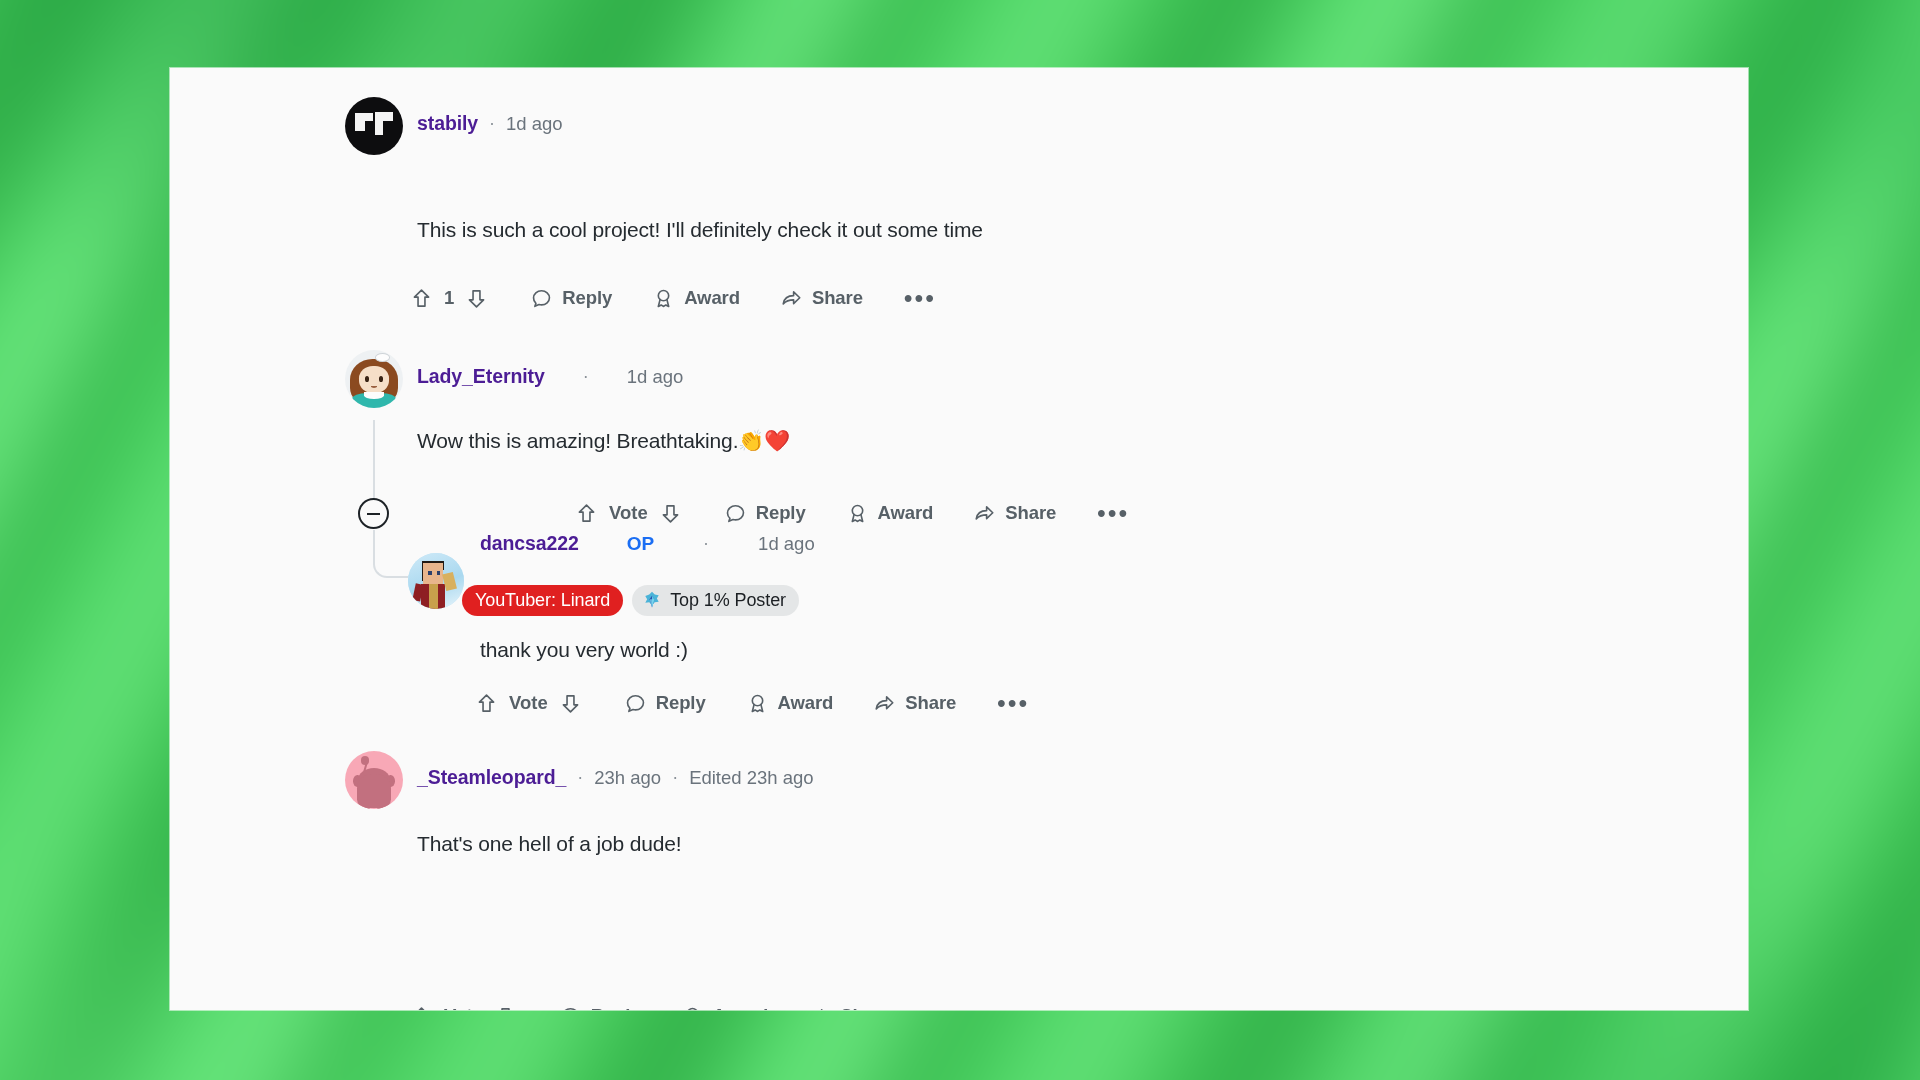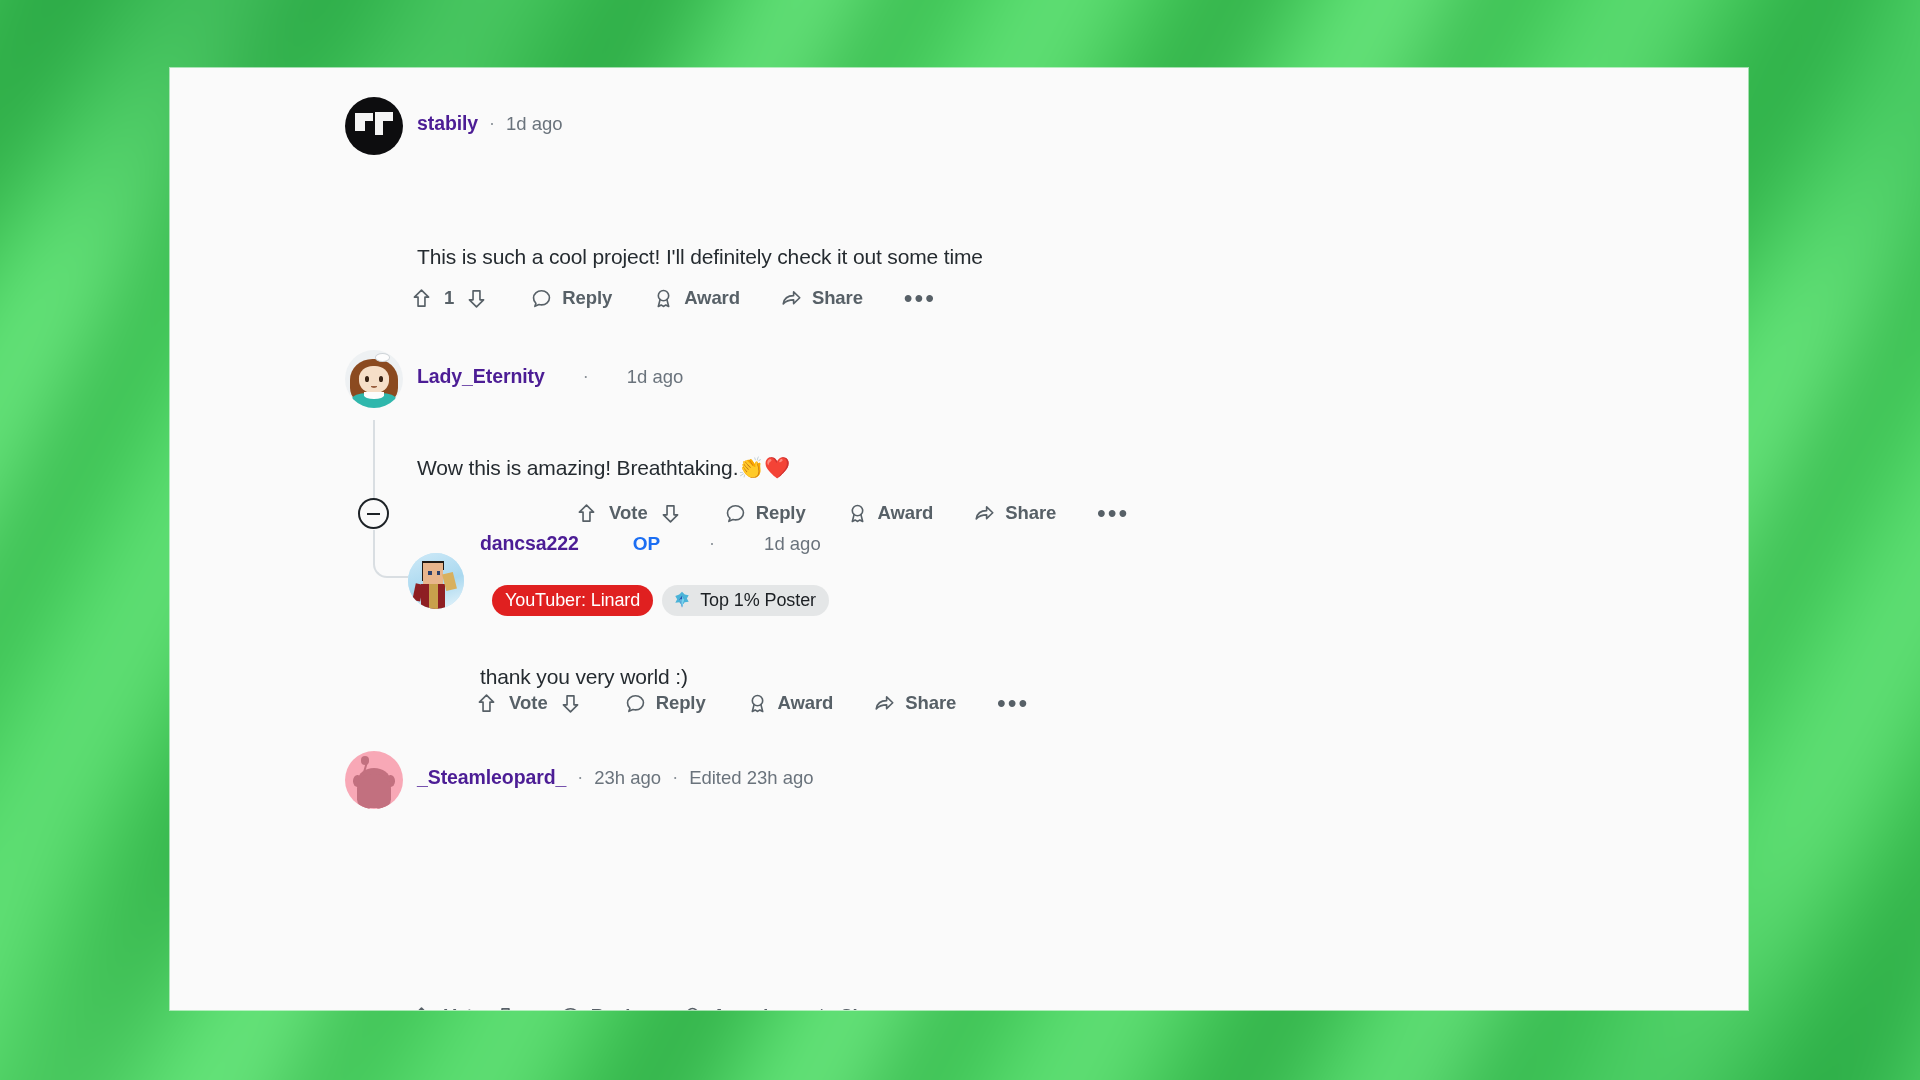--- a/index.html
+++ b/index.html
@@ -152,21 +152,20 @@
     font-size: 19.5px;
     font-weight: 700;
     color: #4c1d95;
     letter-spacing: -0.1px;
   }
   .op-tag {
     font-size: 19px;
     font-weight: 700;
     color: #1b6ef3;
     letter-spacing: -0.1px;
-    margin-left: 6px;
   }
   .meta {
     font-size: 18.5px;
     color: #6a737c;
     font-weight: 400;
   }
   .dot { color: #8a9198; font-size: 18px; padding: 0 1px; }
 
   
   .badges { position: absolute; display: flex; gap: 9px; align-items: center; }
@@ -185,21 +184,20 @@
   .badge-top { background: #e4e6e7; color: #1b1f23; padding-left: 9px; }
   .gem { width: 22px; height: 22px; flex: 0 0 22px; }
 
   
   .ctext {
     position: absolute;
     font-size: 21px;
     line-height: 30px;
     color: #252b30;
     letter-spacing: -0.15px;
-    margin-top: 27px;
   }
   .ctext p + p { margin-top: 14px; }
 
   
   .actions {
     position: absolute;
     display: flex;
     align-items: center;
     height: 40px;
   }
@@ -410,21 +408,21 @@
         <span class="item"></span>
     </div>
 
     <div class="chead" style="left:310px; top:464px;gap:48px;">
       <span class="uname">dancsa222</span>
       <span class="op-tag">OP</span>
       <span class="dot">·</span>
       <span class="meta">1d ago</span>
     </div>
 
-    <div class="badges" style="left:322px; top:517px;">
+    <div class="badges" style="left:292px; top:517px;">
       <span class="badge badge-yt">
         <span>YouTuber: Linard</span>
       </span>
       <span class="badge badge-top">
         <svg class="gem" viewBox="0 0 24 24">
           <path d="M12 1.8 15 5l4.3.6-2 3.6 2 3.6L15 13.4 12 16.6 9 13.4l-4.3.4 2-3.6-2-3.6L9 5z" fill="#4ab3d8"></path>
           <path d="M12 6.4 14.6 10 12 19 9.4 10z" fill="#2a4fb0"></path>
           <path d="M12 6.4 14.6 10 12 19z" fill="#5ec8e8"></path>
           <path d="M9.4 10h5.2l-2.6 9z" fill="#7fd9f0" opacity=".75"></path>
         </svg>
@@ -493,20 +491,21 @@
 
     <div class="chead" style="left:247px; top:698px;">
       <span class="uname">_Steamleopard_</span>
       <span class="dot">·</span>
       <span class="meta">23h ago</span>
       <span class="dot">·</span>
       <span class="meta">Edited 23h ago</span>
     </div>
 
     <div class="ctext" style="left:247px; top:761px; width:1250px;">
+      <p>That's one hell of a job dude!</p>
     </div>
 
     <div class="actions" style="left:240px; top:928px;">
       <div class="vote-group">
         <span class="act" title="upvote">
           <svg width="23" height="23" viewBox="0 0 24 24" fill="none" stroke="#576067" stroke-width="1.7" stroke-linejoin="round" stroke-linecap="round">
             <path d="M12 3.2 4.6 10.6h3.8v9.4h7.2v-9.4h3.8z"></path>
           </svg>
         </span>
         <span class="vote-lbl">Vote</span>

